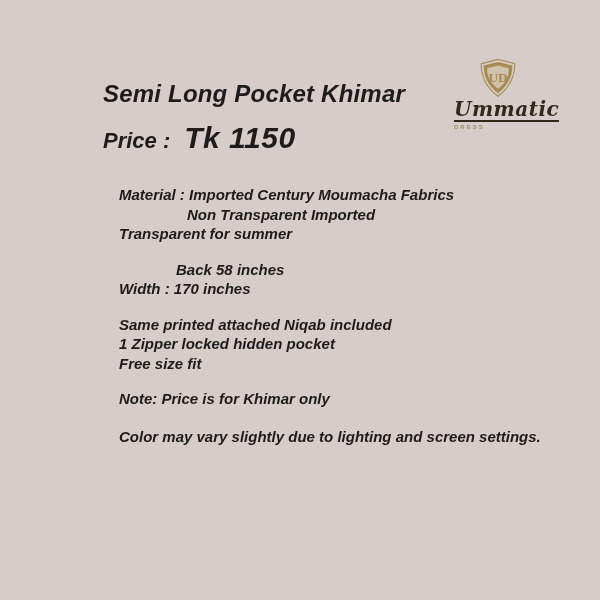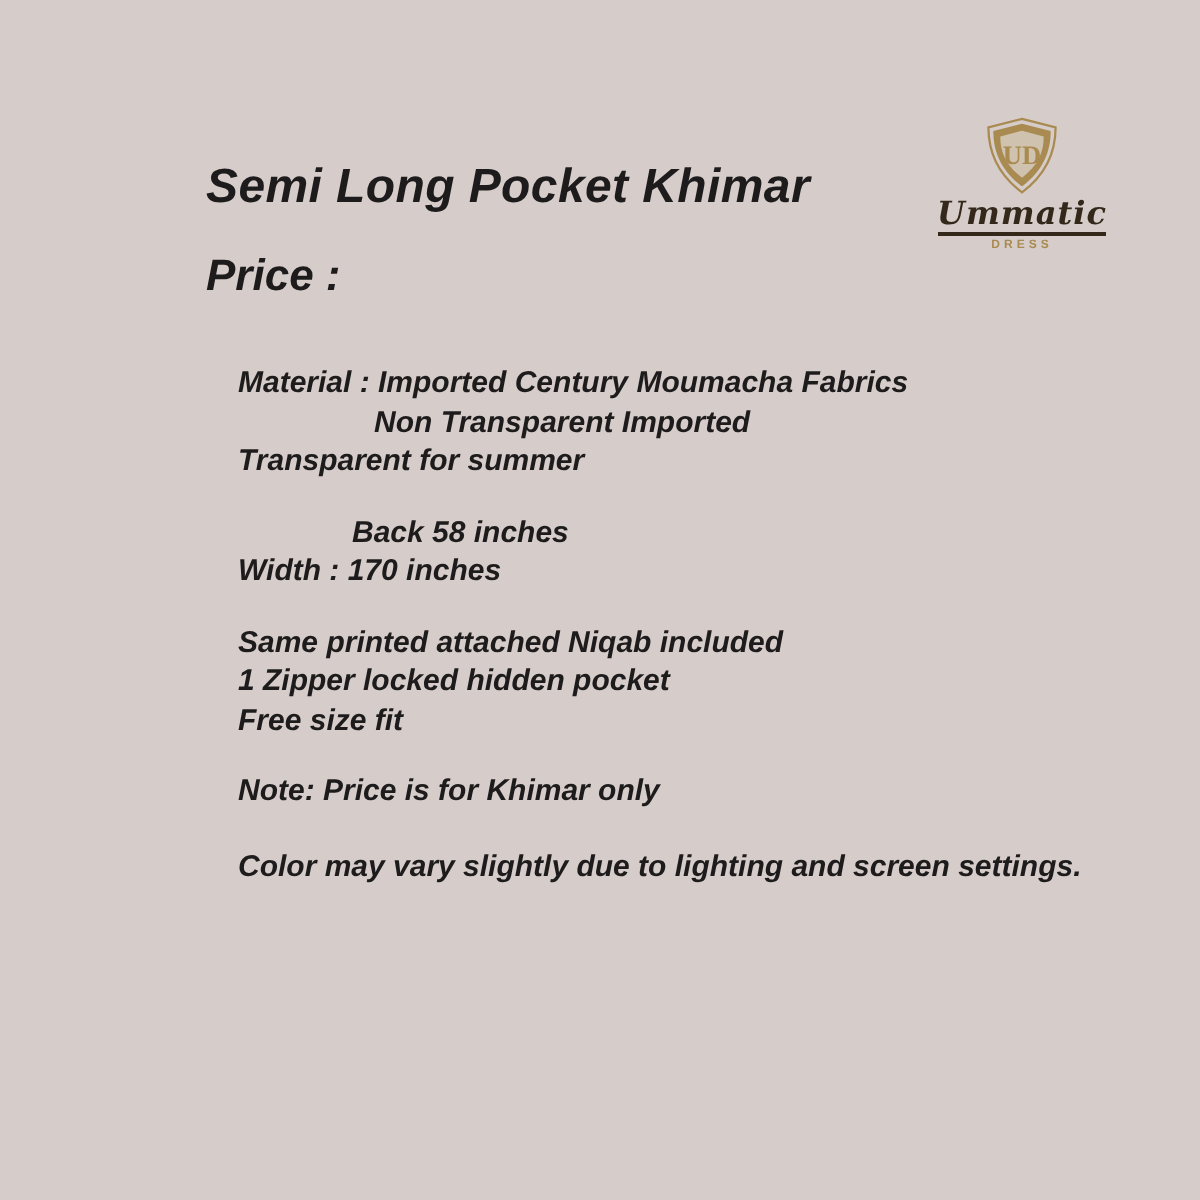--- a/index.html
+++ b/index.html
@@ -9,34 +9,34 @@
     height: 600px;
     background: #d6cdca;
     overflow: hidden;
     font-family: "Liberation Sans", sans-serif;
     color: #1d1b1c;
   }
 
   
   .logo {
     position: absolute;
-    left: 467px;
+    left: 454px;
     top: 58px;
     width: 88px;
-    text-align: center;
+    text-align: left;
     line-height: 1;
   }
   .logo svg { display: block; margin: 0 auto; }
   .brand-name {
     display: inline-block;
     margin-top: 1px;
     font-family: "DejaVu Serif", serif;
     font-style: italic;
     font-weight: bold;
-    font-size: 16px;
+    font-size: 20px;
     letter-spacing: 0.5px;
     color: #33281a;
     border-bottom: 2px solid #33281a;
     padding-bottom: 1px;
   }
   .brand-sub {
     margin-top: 2px;
     font-size: 6px;
     font-weight: bold;
     letter-spacing: 2px;
@@ -92,20 +92,21 @@
     </svg>
     <span class="brand-name">Ummatic</span>
     <div class="brand-sub">DRESS</div>
   </div>
 
   <div class="content">
     <h1 class="title">Semi Long Pocket Khimar</h1>
 
     <div class="price-row">
       <span class="price-label">Price :</span>
+      <span class="price-value">Tk 1150</span>
     </div>
 
     <div class="block first">
       <div class="line">Material : Imported Century Moumacha Fabrics</div>
       <div class="line indent-lg">Non Transparent Imported</div>
       <div class="line">Transparent for summer</div>
     </div>
 
     <div class="block">
       <div class="line indent-md">Back 58 inches</div>

